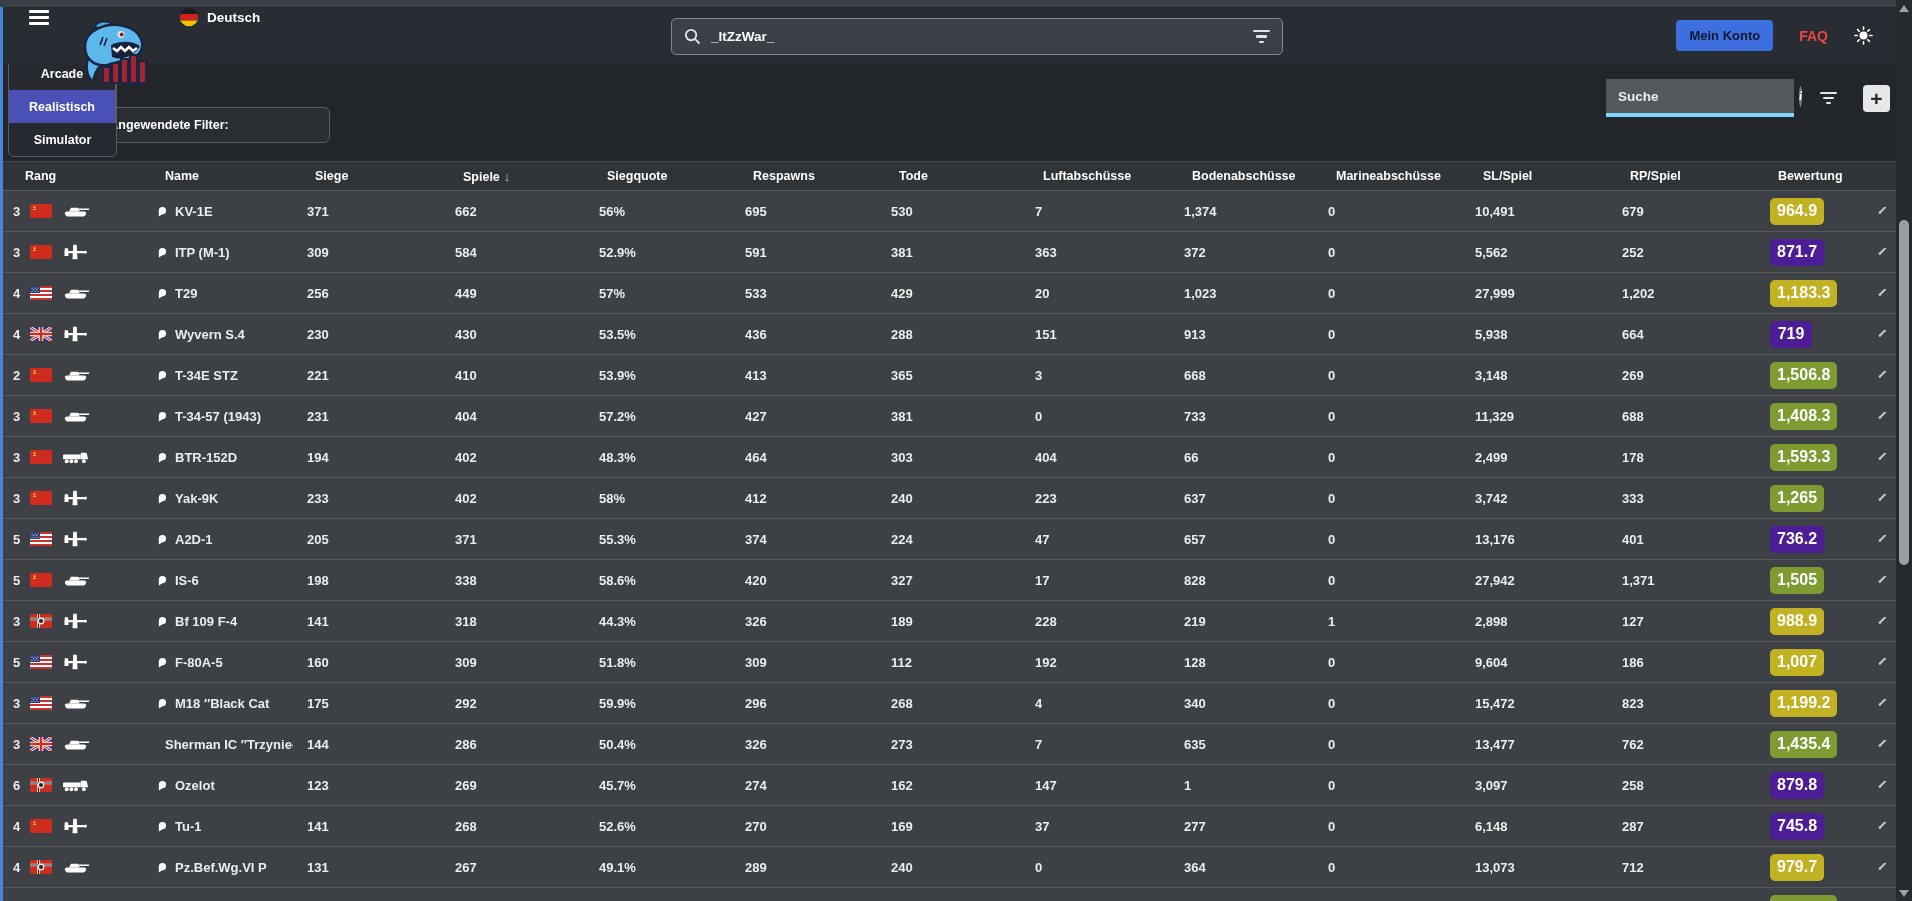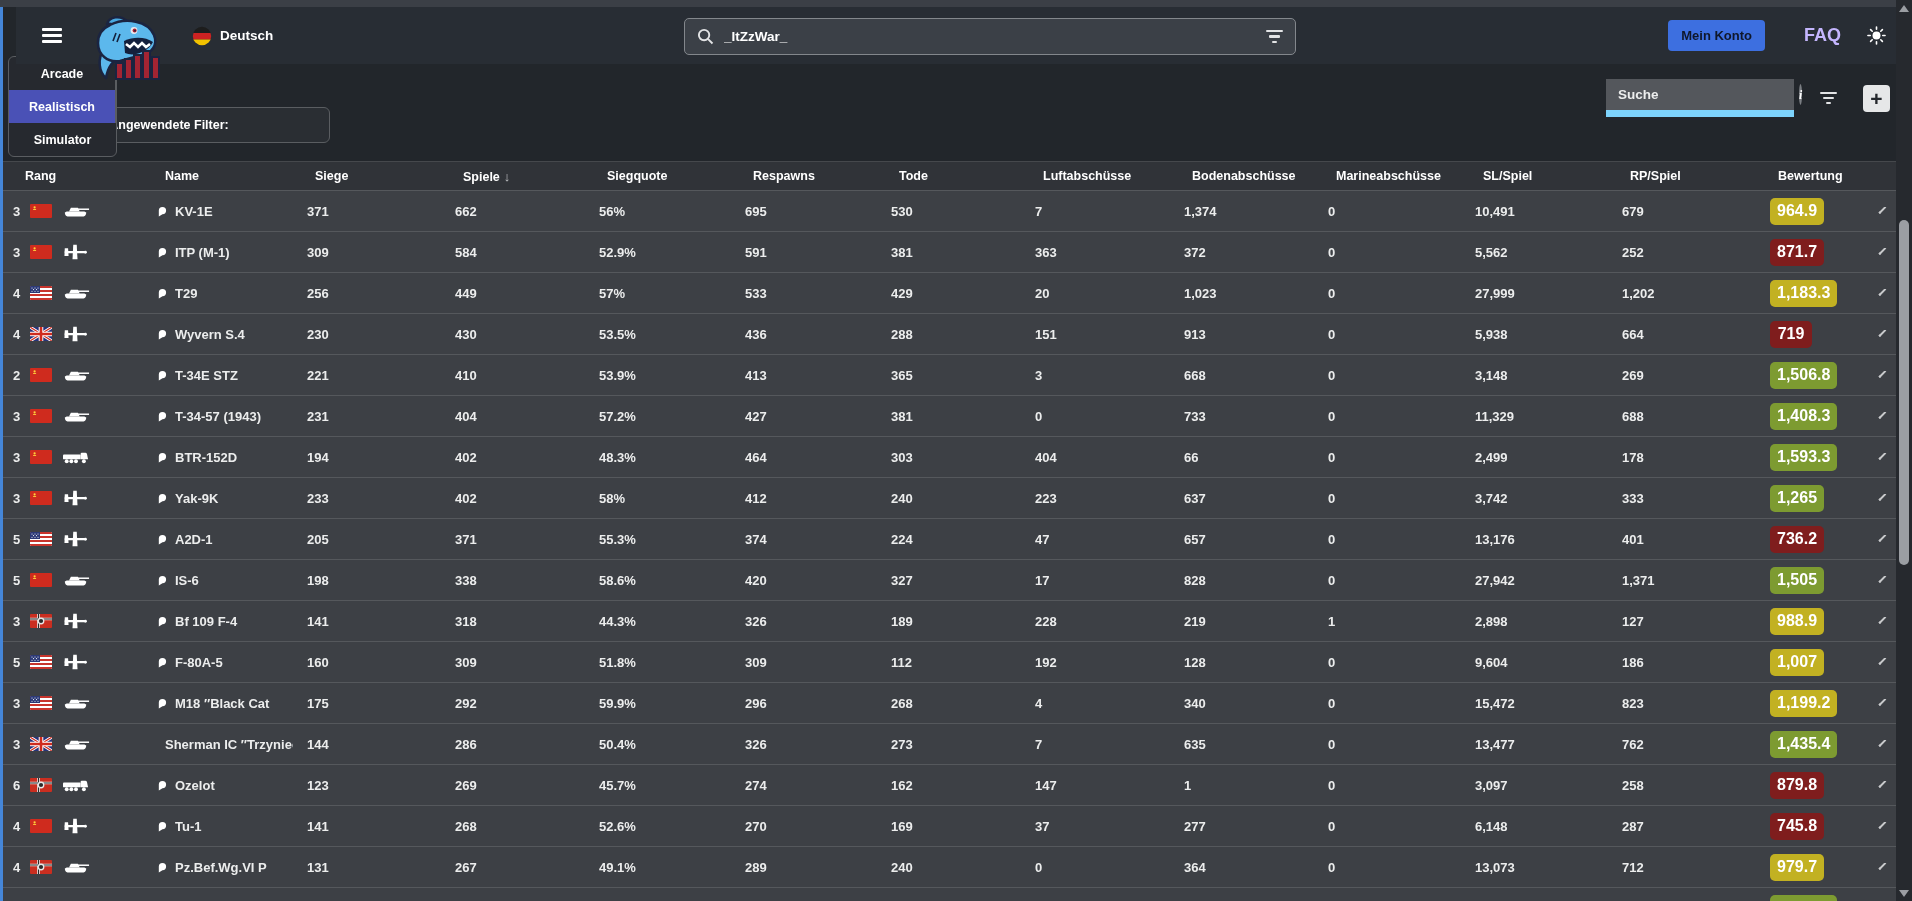--- a/index.html
+++ b/index.html
@@ -4,37 +4,37 @@
 <style>
   * { margin:0; padding:0; box-sizing:border-box; }
   html,body { width:1912px; height:901px; overflow:hidden; background:#22262b;
               font-family:"Liberation Sans", sans-serif; }
   .page { position:relative; width:1912px; height:901px; background:#22262b; overflow:hidden; }
 
   .topstrip { position:absolute; top:0; left:0; width:1912px; height:7px; background:#3b3f46; z-index:6; }
   .leftline { position:absolute; top:7px; left:0; width:3px; height:894px; background:#4586d8; z-index:9; }
 
   
-  .appbar { position:absolute; top:7px; left:16px; width:1896px; height:57px; background:#282d34;
-            display:flex; align-items:center; z-index:5; }
+  .appbar { position:absolute; top:7px; left:3px; width:1896px; height:57px; background:#282d34;
+            display:flex; align-items:flex-start; z-index:5; }
   .hamburger { width:22px; margin-left:26px; cursor:pointer; }
   .hamburger i { display:block; width:20px; height:2.6px; background:#fff; margin:3.4px 0; border-radius:1px; }
   .logo { position:relative; margin-left:26px; width:84px; height:66px; top:12px; z-index:8; }
   .lang { display:flex; align-items:center; gap:8px; margin-left:18px; color:#fff;
           font-weight:700; font-size:13.5px; cursor:pointer; }
   .searchwrap { position:absolute; left:668px; top:11px; width:612px; height:37px;
                 background:#3b4047; border:1px solid #83878c; border-radius:5px;
                 display:flex; align-items:center; padding:8px 12px; }
   .searchwrap input { flex:1; background:transparent; border:none; outline:none; color:#fff;
                       font-weight:700; font-size:13.5px; margin-left:10px; font-family:"Liberation Sans",sans-serif; }
   .appbar .rightgrp { position:absolute; right:26px; top:0; height:57px; display:flex; align-items:center; gap:26px; }
   .btn-account { background:#3d6fe0; color:#0f172a; border:none; border-radius:4px; height:31px;
                  padding:0 13px; font-weight:700; font-size:13px; cursor:pointer;
                  font-family:"Liberation Sans",sans-serif; }
-  .faq { color:#c4b5fd; font-weight:700; font-size:18px; text-decoration:none; cursor:pointer;margin-left:13px; }
+  .faq { color:#ef4444; font-weight:700; font-size:14px; text-decoration:none; cursor:pointer; }
   .sun { cursor:pointer; display:flex; }
 
   
   .flt { display:inline-flex; flex-direction:column; align-items:center; gap:3px; cursor:pointer; }
   .flt i { display:block; height:2.2px; background:#e3e4e6; border-radius:1px; }
   .flt i:nth-child(1){ width:17px; } .flt i:nth-child(2){ width:11px; } .flt i:nth-child(3){ width:5px; }
 
   
   .tabs { position:absolute; top:56px; left:8px; display:flex; border:1px solid #5a5d61;
           border-radius:6px; overflow:hidden; z-index:2; background:#26292f;flex-direction:column; }
@@ -44,21 +44,21 @@
   .tab.active { background:#4a51b6; }
 
   
   .filterbox { position:absolute; top:107px; left:8px; width:322px; height:36px;
                border:1px solid #5a5d61; border-radius:6px; background:#2a2e33;
                display:flex; align-items:center; justify-content:center;
                color:#fff; font-weight:700; font-size:12.5px; }
 
   
   .tablecontrols { position:absolute; top:79px; right:22px; display:flex; align-items:center; gap:26px; z-index:2; }
-  .suchewrap { width:188px; height:38px; background:#54575c; border-bottom:7px solid #7dd3fc;
+  .suchewrap { width:188px; height:38px; background:#54575c; border-bottom:4px solid #7dd3fc;
                display:flex; align-items:center; padding:0 8px 0 12px; }
   .suchewrap input { flex:1; background:transparent; border:none; outline:none; color:#fff;
                      font-weight:700; font-size:13.5px; font-family:"Liberation Sans",sans-serif; }
   .suchewrap input::placeholder { color:#eceded; opacity:1; }
   .infoicon { width:21px; height:21px; border-radius:50%; background:#7b7e83; color:#fff;
               font-weight:700; font-size:11.5px; display:flex; align-items:center; justify-content:center;
               font-family:"Liberation Serif",serif; font-style:italic; }
   .plusbtn { width:27px; height:27px; background:#e6e7e8; border-radius:4px; color:#25282d;
              font-size:21px; font-weight:700; display:flex; align-items:center; justify-content:center;
              cursor:pointer; line-height:1; }
@@ -71,21 +71,21 @@
   .thead .c { color:#fff; font-weight:700; font-size:12.5px; cursor:pointer; }
   .c { padding-left:14px; color:#eceded; font-weight:700; font-size:13px; white-space:nowrap; overflow:hidden; }
   .c-rang { display:flex; align-items:center; padding-left:10px; gap:0; }
   .ranknum { width:12px; }
   .flag { width:22px; height:14px; margin-left:5px; border-radius:1px; flex:none; }
   .veh { margin-left:10px; flex:none; }
   .c-name { display:flex; align-items:center; gap:8px; }
   .sortarrow { color:#c3c5c7; font-weight:400; margin-left:4px; font-size:13px; }
   .badge { display:inline-block; min-width:42px; text-align:center; padding:4.5px 7px;
            border-radius:5px; font-weight:700; font-size:16px; color:#fff; }
-  .badge.green { background:#7d9b31; } .badge.yellow { background:#c2b122; } .badge.orange { background:#7f1d1d; }
+  .badge.green { background:#7d9b31; } .badge.yellow { background:#c2b122; } .badge.orange { background:#4c1d95; }
   .c-chev { display:flex; justify-content:flex-end; padding-right:18px; }
   .chev { width:9px; height:9px; border-right:2.2px solid #c9cacc; border-bottom:2.2px solid #c9cacc;
           transform:rotate(45deg) translateY(-2px); cursor:pointer; }
 
   
   .scrollbar { position:absolute; top:0; right:0; width:16px; height:901px; background:#26292e; z-index:10; }
   .sb-up { position:absolute; top:5px; left:3px; width:0; height:0;
            border-left:5px solid transparent; border-right:5px solid transparent; border-bottom:7px solid #9b9ea3; }
   .sb-down { position:absolute; bottom:4px; left:3px; width:0; height:0;
            border-left:5px solid transparent; border-right:5px solid transparent; border-top:7px solid #9b9ea3; }

